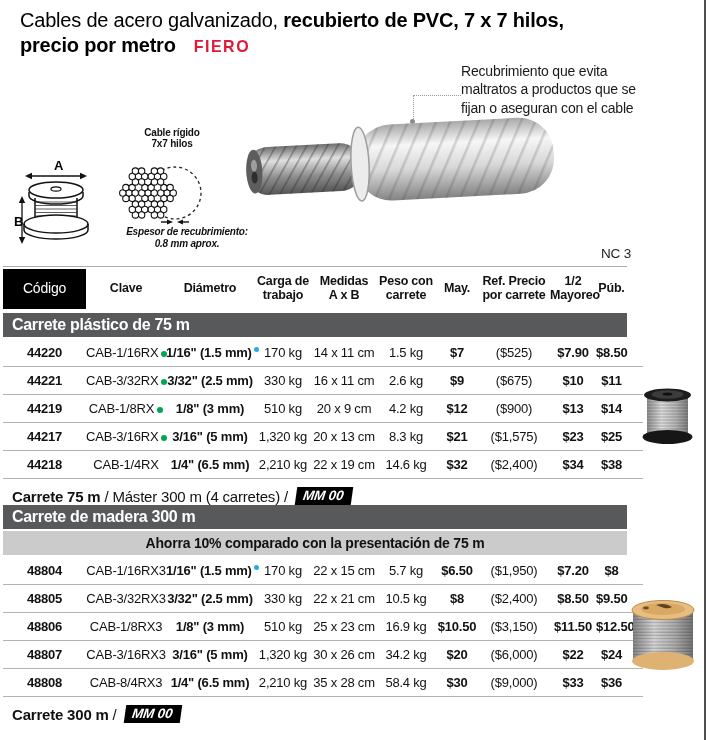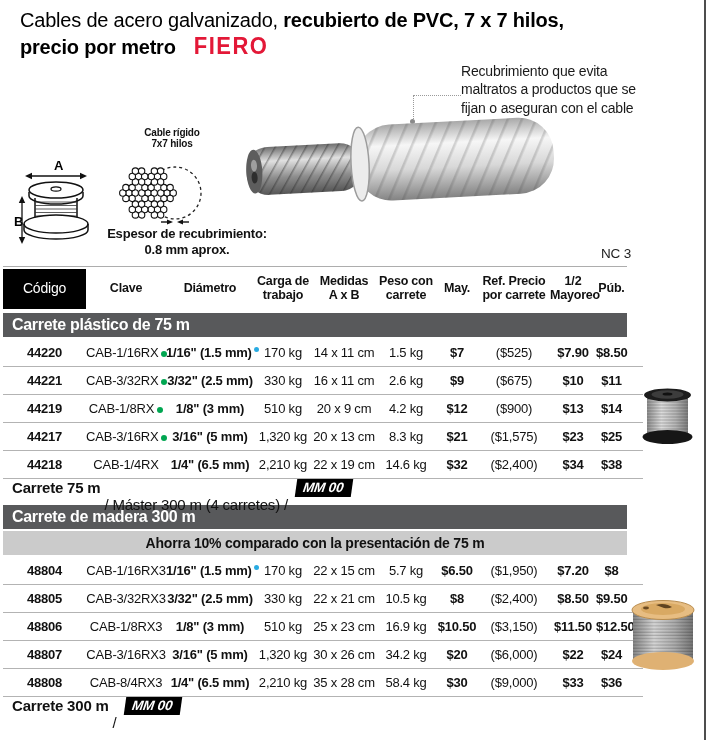--- a/index.html
+++ b/index.html
@@ -3,51 +3,51 @@
 <meta charset="utf-8">
 <style>
   * { margin:0; padding:0; box-sizing:border-box; }
   body { background:#fff; font-family:"Liberation Sans", sans-serif; color:#111; }
   .page { position:relative; width:713px; height:740px; background:#fff; overflow:hidden; letter-spacing:-0.2px; }
 
   
   .title-block { position:absolute; left:20px; top:8px; width:640px; font-size:20px; line-height:1.25; color:#000; }
   .t-reg { font-weight:400; }
   .t-bold { font-weight:700; }
-  .brand { display:inline-block; margin-left:18px; color:#e31837; font-weight:700; font-size:22px; letter-spacing:1.5px; transform:scaleY(1.05); }
+  .brand { display:inline-block; margin-left:18px; color:#e31837; font-weight:700; font-size:16px; letter-spacing:1.5px; transform:scaleY(1.05); }
   .callout { position:absolute; left:461px; top:62px; width:245px; font-size:14px; line-height:1.32; white-space:pre-line; color:#1a1a1a; }
   .leader-h { position:absolute; left:413px; top:95px; width:48px; border-top:1.5px dotted #9a9a9a; }
   .leader-v { position:absolute; left:413px; top:95px; height:26px; border-left:1.5px dotted #9a9a9a; }
   .leader-dot { position:absolute; left:410px; top:119px; width:5px; height:5px; border-radius:50%; background:#8a8a8a; }
 
   .cable-photo { position:absolute; left:240px; top:112px; }
   .cable-rigido { position:absolute; left:108px; top:127px; width:128px; text-align:center; font-size:10px; font-weight:700; line-height:1.1; white-space:pre-line; }
   .section7x7 { position:absolute; left:116px; top:163px; }
-  .espesor { position:absolute; left:92px; top:226px; width:190px; text-align:center; font-size:13px; font-weight:700; line-height:1.2; white-space:pre-line; }
+  .espesor { position:absolute; left:92px; top:226px; width:190px; text-align:center; font-size:10px; font-weight:700; line-height:1.2; white-space:pre-line;font-style:italic; }
   .spool-diagram { position:absolute; left:14px; top:158px; }
   .nc-label { position:absolute; left:601px; top:246px; font-size:13.5px; color:#222; }
   .page-right-rule { position:absolute; left:704px; top:0; width:2px; height:740px; background:#4e4e4e; }
 
   
   .catalog { position:absolute; left:3px; top:266px; width:640px; }
   .grid { display:grid; grid-template-columns:83px 80px 88px 58px 64px 60px 42px 72px 46px 31px; }
   .thead { width:624px; border-top:1.5px solid #adadad; height:44px; align-items:center; margin-bottom:3px; }
   .th { text-align:center; font-size:12.5px; font-weight:600; line-height:1.08; white-space:pre-line; }
   .th-codigo { background:#000; color:#fff; height:40px; display:flex; align-items:center; justify-content:center; font-size:14px; font-weight:400; }
   .section-bar { width:624px; height:24px; background:#58595b; color:#fff; font-size:16px; font-weight:700; display:flex; align-items:center; padding-left:9px; margin-bottom:2px; letter-spacing:-0.3px; }
   .subnote { width:624px; height:24px; background:#cbcbcb; display:flex; align-items:center; justify-content:center; font-size:14px; font-weight:700; margin-bottom:2px; }
   .rows { width:640px; }
   .tr { height:28px; align-items:center; border-bottom:1px solid #b3b3b3; background:#fff; }
   .td { text-align:center; font-size:13px; white-space:nowrap; }
   .b  { font-weight:700; }
   .sb { font-weight:600; }
   .dot { display:inline-block; border-radius:50%; }
   .dot-green { width:6px; height:6px; background:#00a651; margin-left:3px; vertical-align:middle; }
   .dot-cyan  { width:5px; height:5px; background:#29abe2; margin-left:2px; vertical-align:super; }
-  .tfoot { height:26px; display:flex; align-items:flex-start; padding-left:9px; font-size:15px; width:624px; }
+  .tfoot { height:26px; display:flex; align-items:flex-end; padding-left:9px; font-size:15px; width:624px; }
   .tfoot .f-rest { font-weight:400; white-space:pre;margin-top:17px; }
   .badge { display:inline-block; background:#000; color:#fff; font-style:italic; font-weight:700; font-size:13.5px; padding:1px 9px 2px 7px; transform:skewX(-8deg); margin-left:4px; }
 
   .spool-photo-plastic { position:absolute; left:642px; top:386px; }
   .spool-photo-wood { position:absolute; left:626px; top:596px; }
 </style>
 </head>
 <body>
 
 <div class="page">

